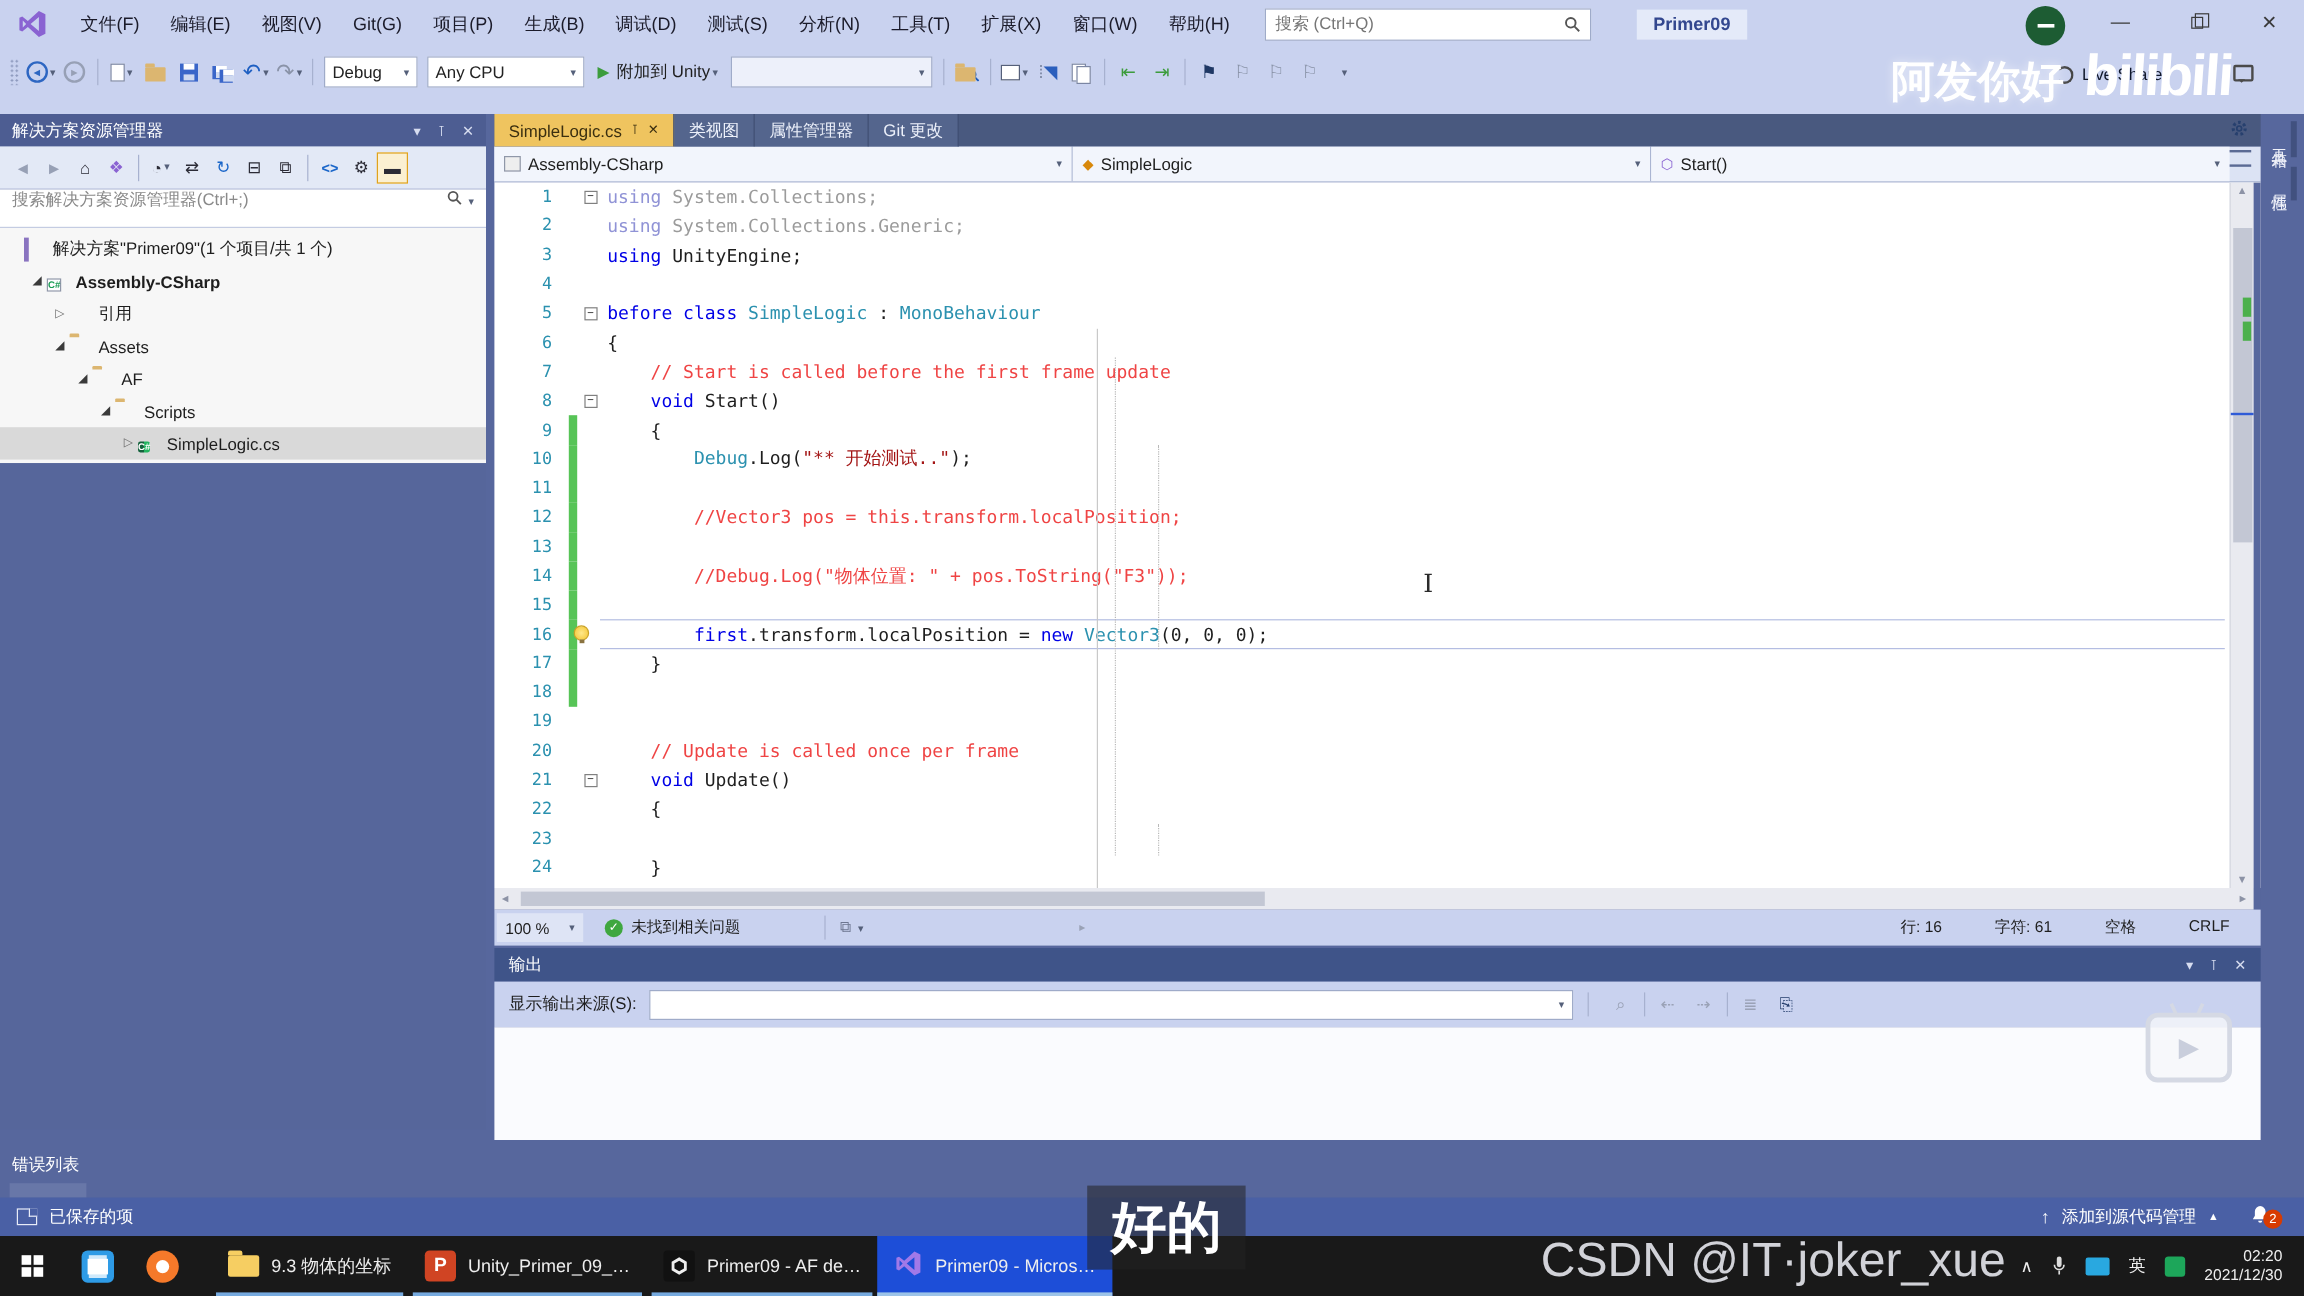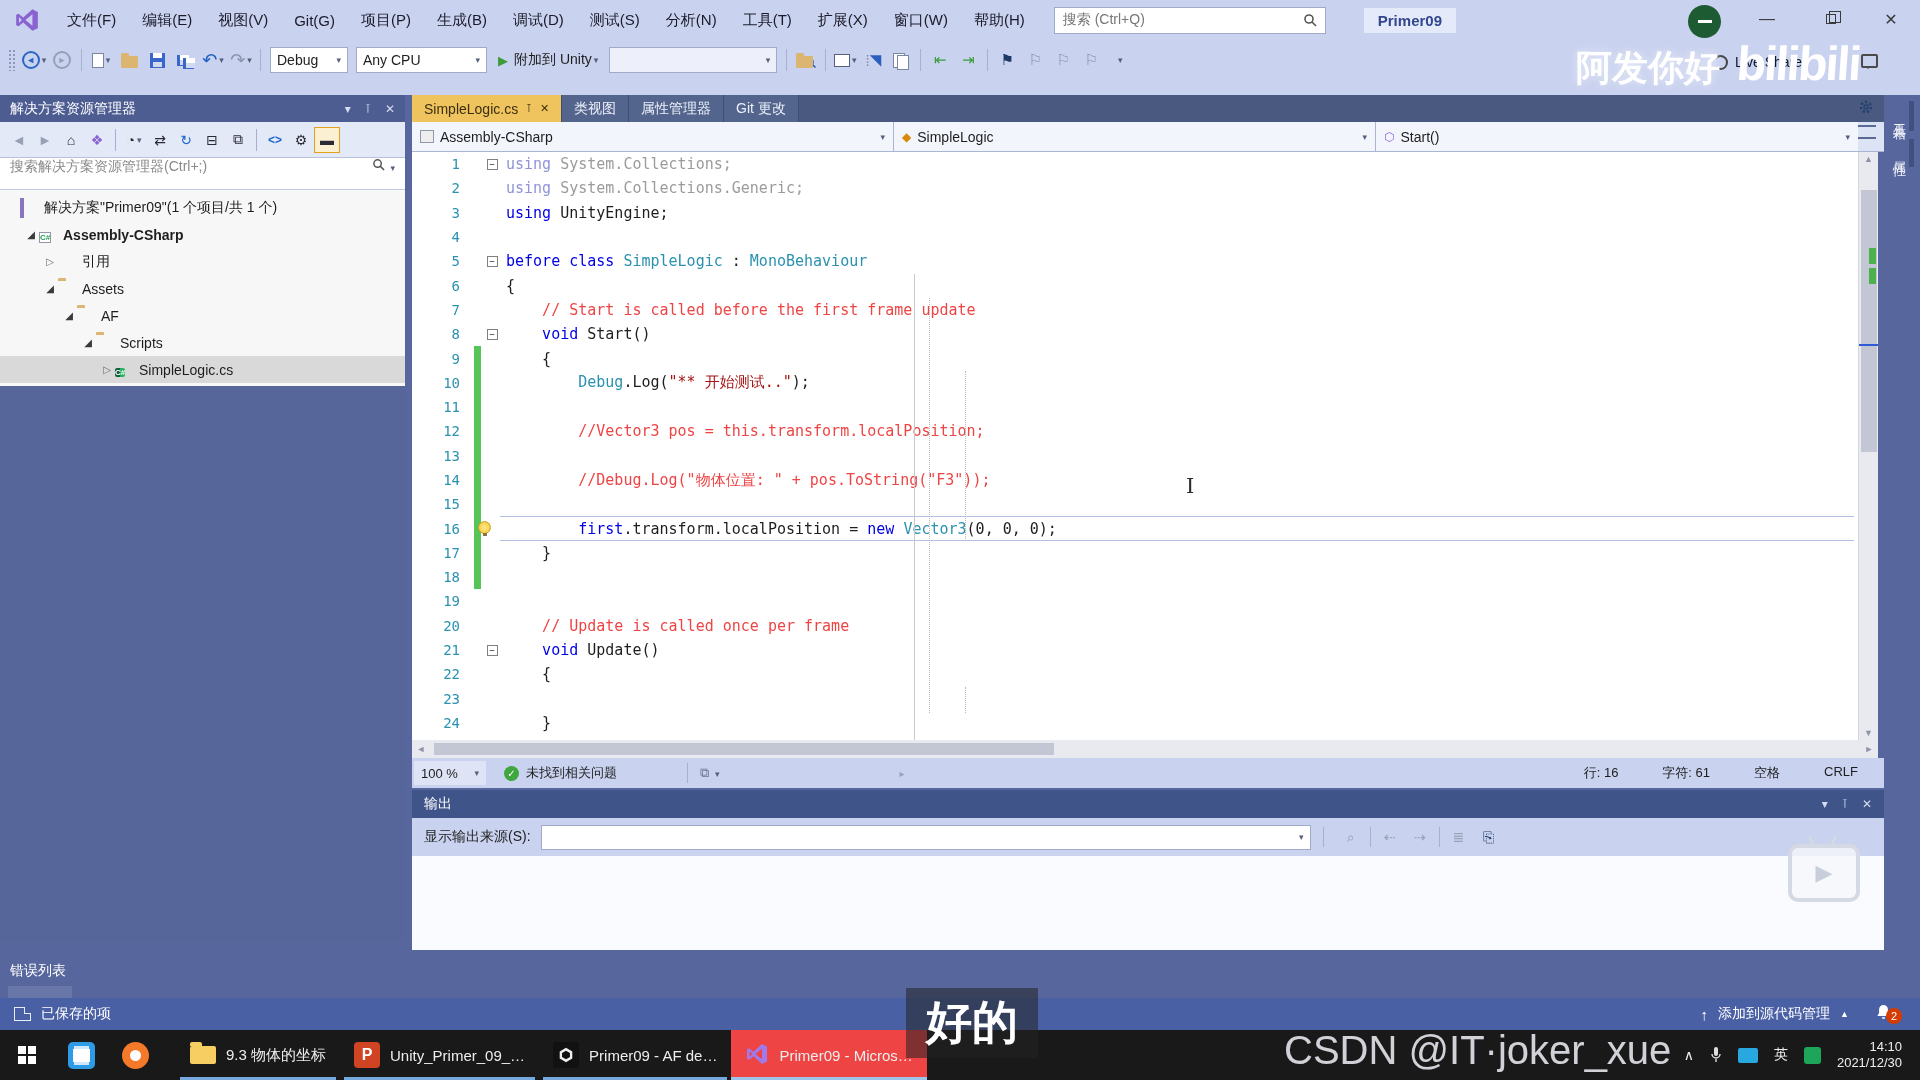--- a/index.html
+++ b/index.html
@@ -208,21 +208,21 @@
   .badge { position:absolute; right:-10px; top:4px; background:#D83B01; color:#fff; font-size:11px;
            width:16px; height:16px; border-radius:50%; text-align:center; line-height:16px; }
 
   
   #taskbar { position:absolute; left:0; top:1030px; width:1920px; height:50px; background:#191919;
              display:flex; align-items:stretch; color:#eee; }
   .tb-btn { width:54px; display:flex; align-items:center; justify-content:center; }
   .tb-item { display:flex; align-items:center; gap:10px; padding:0 14px; font-size:15px;
              position:relative; max-width:210px; white-space:nowrap; }
   .tb-item .ul { position:absolute; left:4px; right:4px; bottom:0; height:3px; background:#76AADF; }
-  .tb-item.active { background:#ef4444;justify-content:space-between; }
+  .tb-item.active { background:#1d4ed8;justify-content:space-between; }
   .tb-item.active .ul { background:#9CC3E8; left:0; right:0; }
   .winlogo { width:18px; height:18px; display:grid; grid-template-columns:8px 8px; gap:2px; }
   .winlogo span { background:#fff; height:8px; }
   .ico-video { width:27px; height:27px; border-radius:5px; background:#2E9BE6; position:relative; }
   .ico-video::after { content:""; position:absolute; left:5px; top:7px; width:17px; height:13px;
                       background:#fff; box-shadow:0 -4px 0 -1px #cfe9fb, 0 4px 0 -1px #cfe9fb; }
   .ico-blender { width:27px; height:27px; border-radius:50%; background:#F5792A; position:relative; }
   .ico-blender::after { content:""; position:absolute; left:8px; top:8px; width:11px; height:11px;
                         border-radius:50%; background:#fff; }
   .ico-tfolder { width:26px; height:18px; background:#F6CE62; border-radius:2px; position:relative; }
@@ -800,21 +800,21 @@
       <span>∧</span>
       <svg width="12" height="18" viewBox="0 0 12 18">
         <rect x="4" y="1" width="4" height="9" rx="2" fill="#ddd"></rect>
         <path d="M2 8a4 4 0 0 0 8 0" fill="none" stroke="#ddd" stroke-width="1.4"></path>
         <line x1="6" y1="13" x2="6" y2="16" stroke="#ddd" stroke-width="1.4"></line>
       </svg>
       <span class="tray-blue"></span>
       <span>英</span>
       <span class="tray-green"></span>
       <div id="clock">
-        <div>14:10</div>
+        <div>02:20</div>
         <div>2021/12/30</div>
       </div>
     </div>
   </div>
 
   <div class="wm" id="wm-streamer">阿发你好</div>
   <div class="wm" id="wm-bili">bilibili</div>
   <div class="wm" id="wm-csdn">CSDN @IT·joker_xue</div>
   <div class="wm" id="wm-subtitle">好的</div>
 

